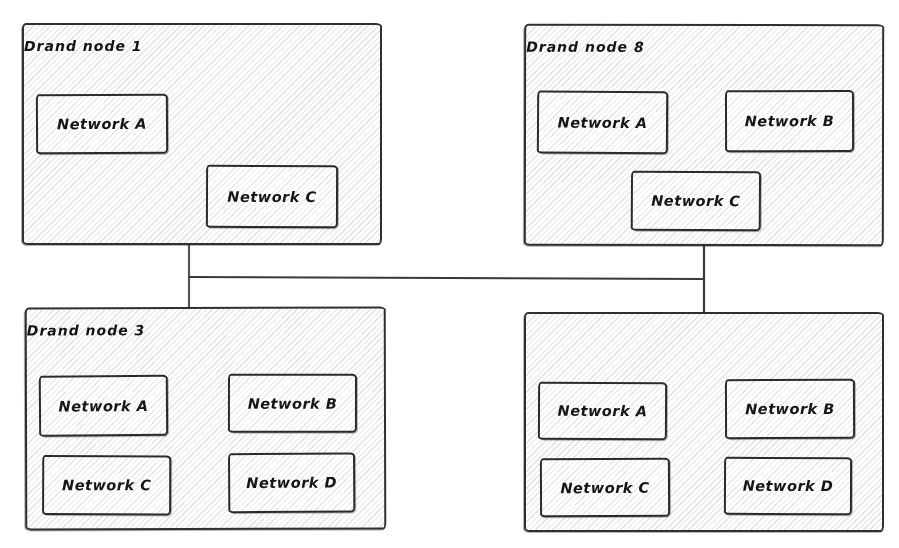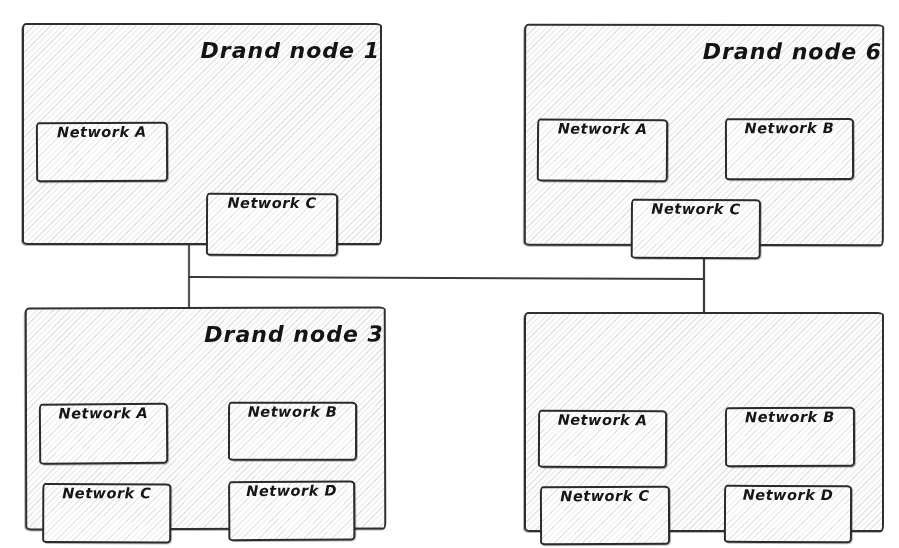--- a/index.html
+++ b/index.html
@@ -40,22 +40,22 @@
     box-shadow: -1px 1px 0 rgba(45,45,45,0.35);
   }
   .node1 { left: 22px;  top: 23px;  width: 360px; height: 222px; }
   .node2 { left: 524px; top: 24px;  width: 360px; height: 222px; transform: rotate(0.1deg); }
   .node3 { left: 25px;  top: 307px; width: 361px; height: 223px; transform: rotate(-0.15deg); }
   .node4 { left: 524px; top: 312px; width: 360px; height: 220px; }
   .node-title {
     position: absolute;
     left: 0; right: 0;
     top: 13px;
-    text-align: right;
-    font-size: 22px;
+    text-align: left;
+    font-size: 14px;
     font-style: italic;
     font-weight: bold;
     letter-spacing: 1px;
     color: #141414;
   }
   
   .net {
     position: absolute;
     box-sizing: border-box;
     border: 2px solid #2b2b2b;
@@ -63,23 +63,22 @@
     background-color: #ffffff;
     background-image: repeating-linear-gradient(
       135deg,
       rgba(0,0,0,0) 0px,
       rgba(0,0,0,0) 3px,
       #e7e7e7 3px,
       #e7e7e7 4px
     );
     box-shadow: 1px 1px 0 rgba(45,45,45,0.3);
     display: flex;
-    align-items: flex-start;
+    align-items: center;
     justify-content: center;
-    margin-top: 28px;
   }
   .net span {
     font-size: 14.5px;
     font-style: italic;
     font-weight: bold;
     letter-spacing: 0.5px;
     color: #161616;
   }
   
   .n1a { left: 12px;  top: 69px;  width: 132px; height: 60px; transform: rotate(-0.3deg); }
@@ -114,21 +113,21 @@
     <div class="node-title">Drand node 1</div>
     <div class="net n1a">
       <span>Network A</span>
     </div>
     <div class="net n1c">
       <span>Network C</span>
     </div>
   </div>
 
   <div class="node node2">
-    <div class="node-title">Drand node 6</div>
+    <div class="node-title">Drand node 8</div>
     <div class="net n2a">
       <span>Network A</span>
     </div>
     <div class="net n2b">
       <span>Network B</span>
     </div>
     <div class="net n2c">
       <span>Network C</span>
     </div>
   </div>

